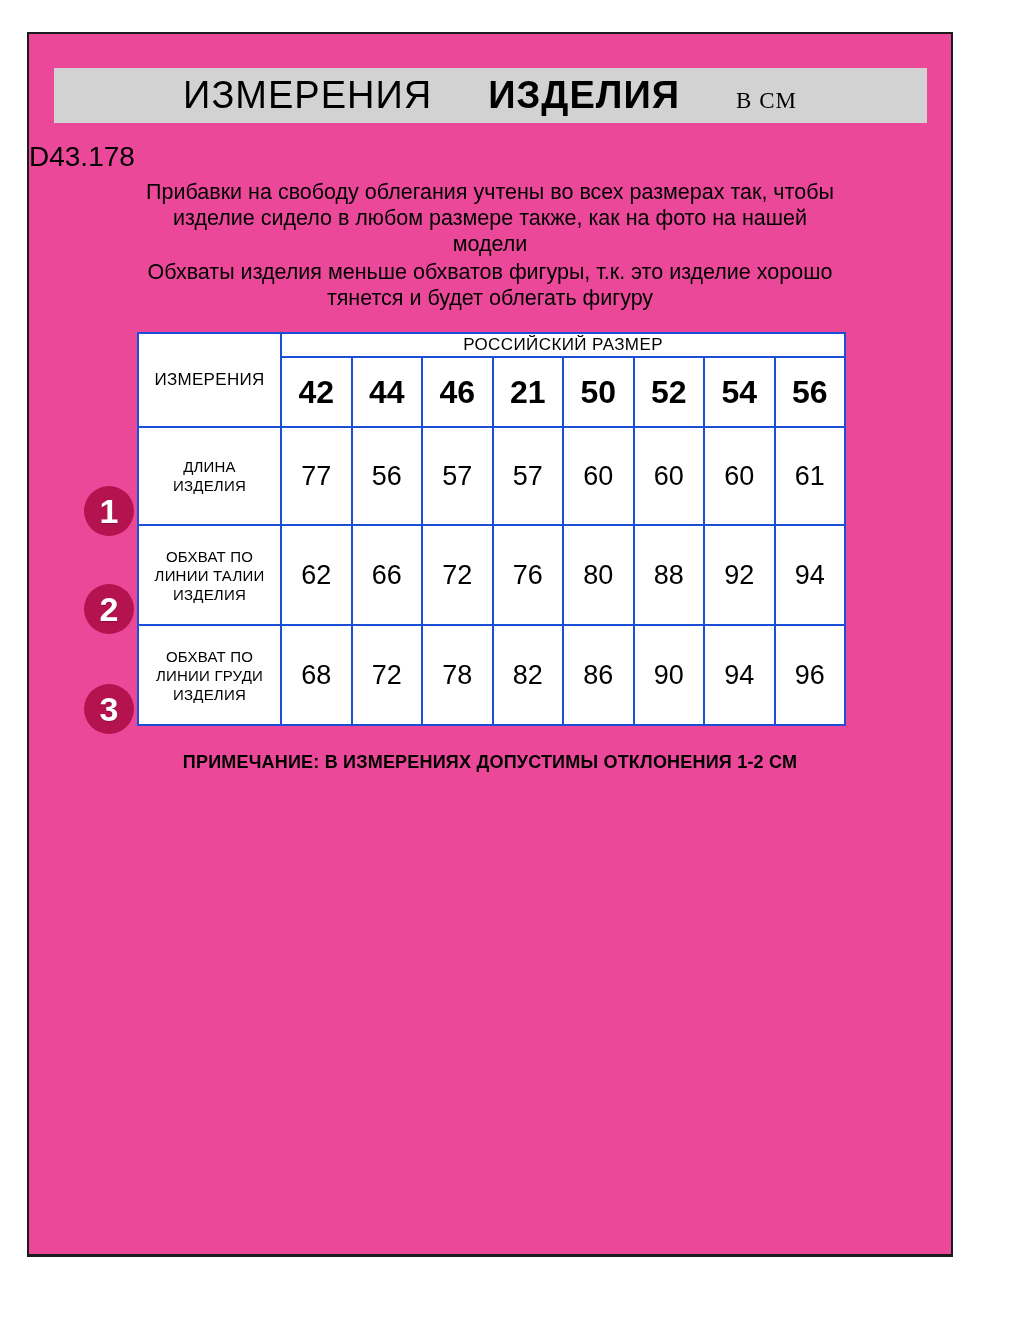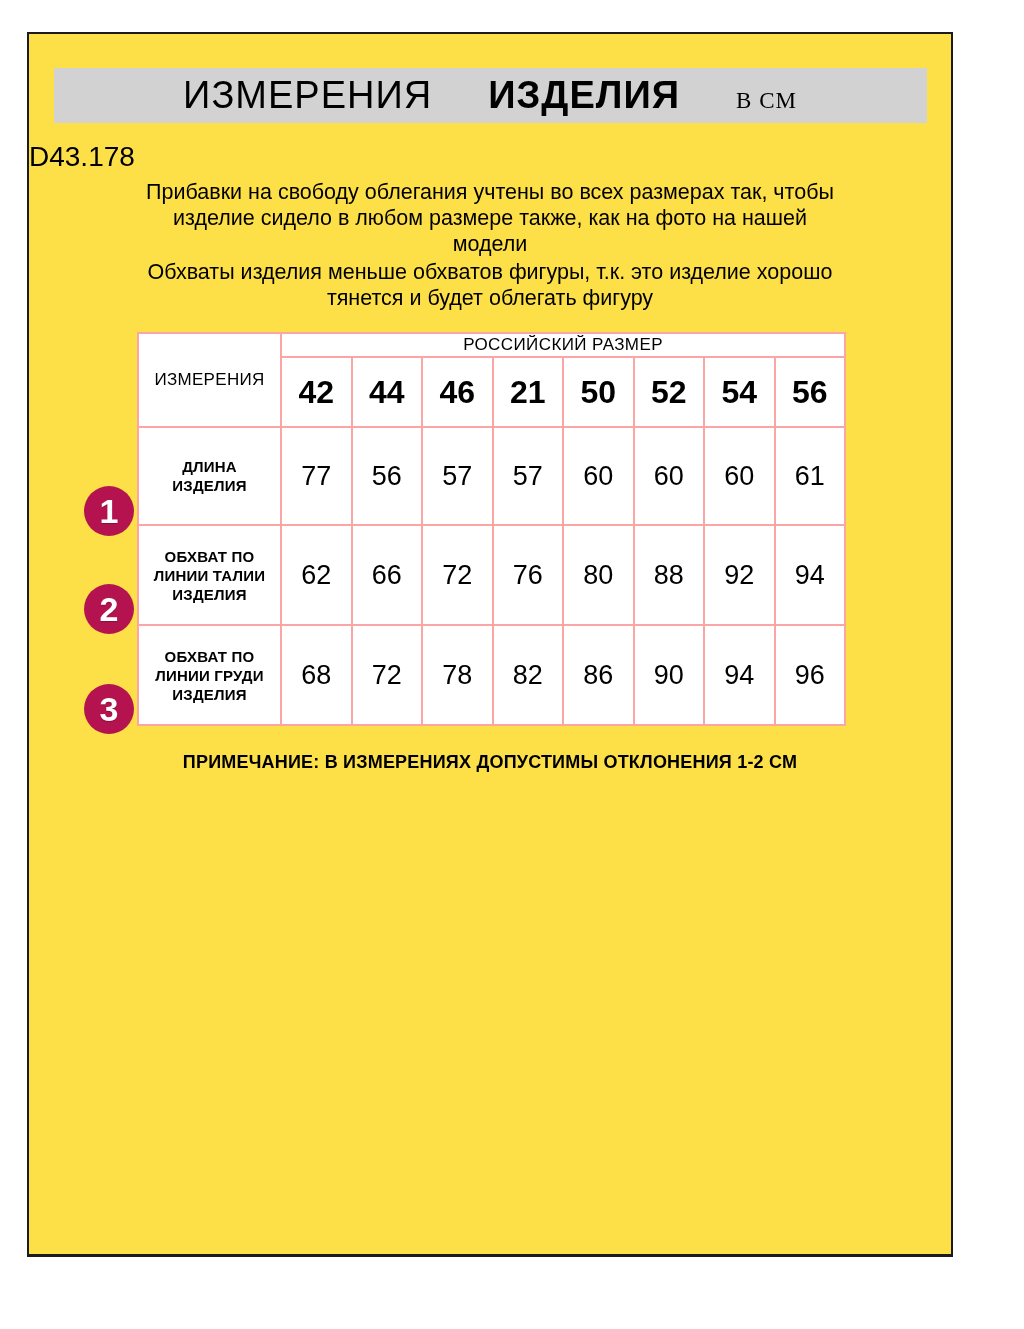--- a/index.html
+++ b/index.html
@@ -10,21 +10,21 @@
     color: #000;
     position: relative;
   }
   .page { position: absolute; inset: 0; background: #fff; }
 
   .frame {
     position: absolute; left: 27px; top: 32px;
     width: 926px; height: 1225px;
     border: 2px solid #1b1b1b;
     border-bottom-width: 3px;
-    background: #fde047;
+    background: #ec4899;
   }
 
   .banner {
     width: 873px; height: 55px;
     margin: 34px auto 0;
     background: #d2d2d2;
     display: flex; align-items: baseline; justify-content: center;
     gap: 56px;
     padding-top: 5px;
   }
@@ -49,32 +49,32 @@
     position: relative;
     width: 707px;
     margin: 21px 0 0 108px;
   }
   table.size-table {
     border-collapse: collapse;
     table-layout: fixed;
     width: 707px;
   }
   table.size-table th, table.size-table td {
-    border: 2px solid #fca5a5;
+    border: 2px solid #1d4ed8;
     text-align: center; vertical-align: middle;
     background: #fff;
   }
   col.c-label { width: 143px; }
   col.c-size  { width: 70.5px; }
 
   th.measure-head { font-size: 17px; font-weight: normal; letter-spacing: 0.3px; }
   tr.group-row th.sizes-group { height: 24px; font-size: 17px; font-weight: normal; letter-spacing: 0.4px; }
   tr.sizes-row th { height: 70px; font-size: 32px; font-weight: bold; }
   tr.data-row th.rowlabel {
-    font-size: 15px; font-weight: bold; line-height: 19px;
+    font-size: 15px; font-weight: normal; line-height: 19px;
     white-space: pre-line; letter-spacing: 0.2px;
   }
   tr.data-row td.val { font-size: 27px; font-weight: normal; }
   tr.data-row-1 { height: 98px; }
   tr.data-row-2 { height: 100px; }
   tr.data-row-3 { height: 100px; }
 
   .badge {
     position: absolute; left: -53px;
     width: 50px; height: 50px; border-radius: 50%;

